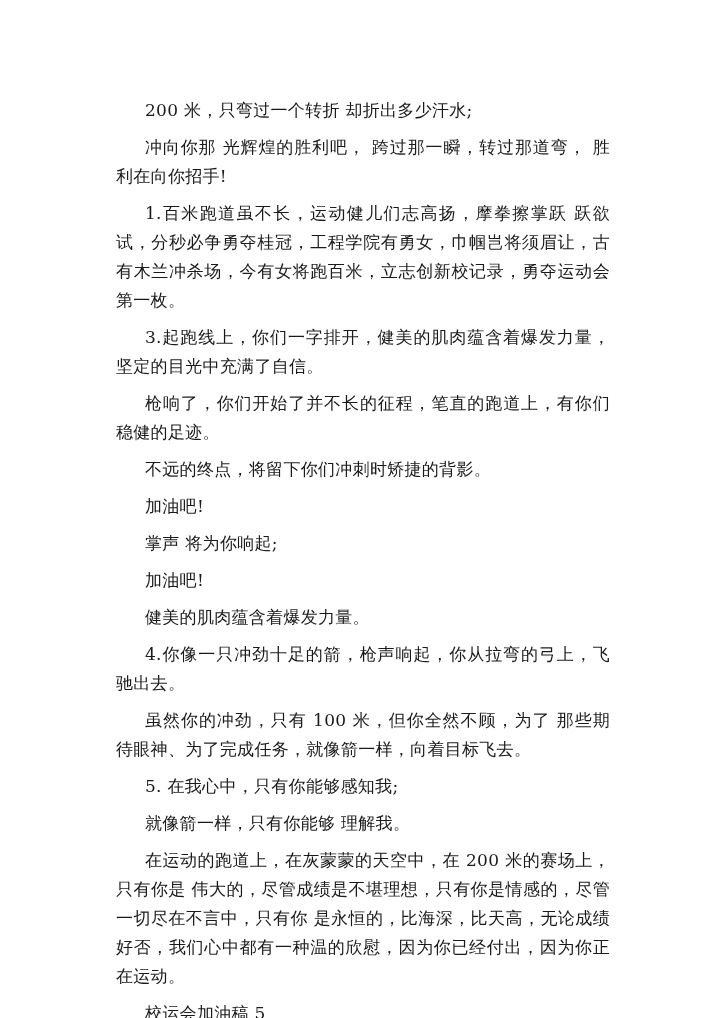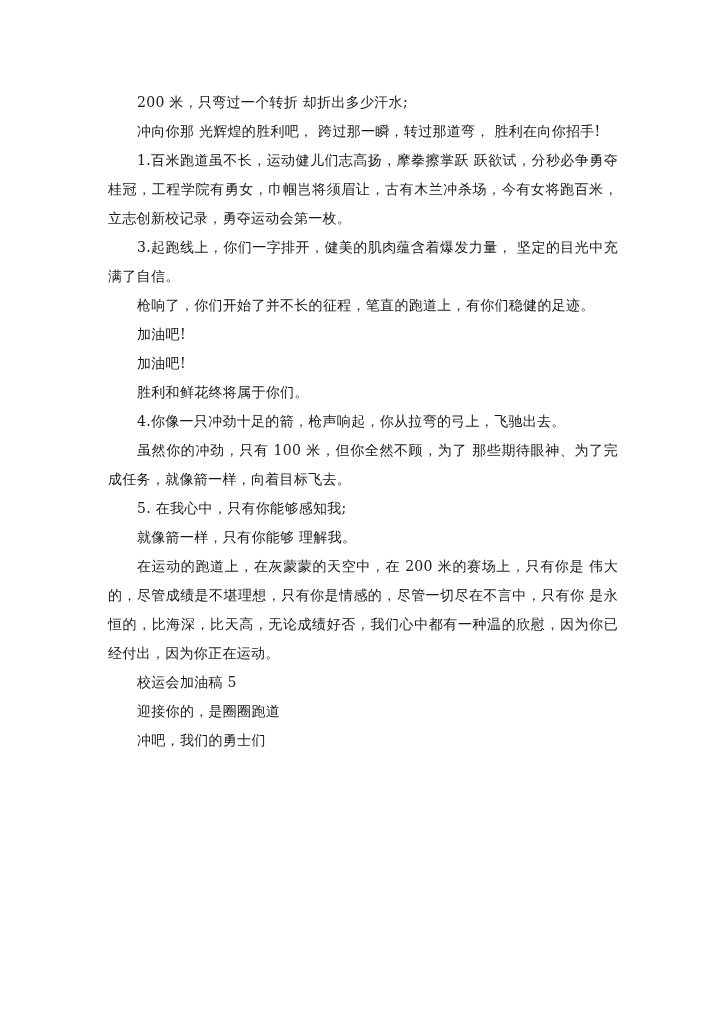--- a/index.html
+++ b/index.html
@@ -15,42 +15,44 @@
       font-family: "DejaVu Serif", "Liberation Serif", serif;
       color: #1a1a1a;
     }
     .page {
       position: absolute;
       left: 108px;
       top: 88px;
       width: 510px;
     }
     .para {
-      margin: 0;
-      font-size: 14px;
+      margin: 8px;
+      font-size: 17px;
       line-height: 29px;
       text-indent: 29px;
       text-align: justify;
       letter-spacing: 0.3px;
       white-space: pre-wrap;
       word-break: break-all;
     }
   </style>
 </head>
 <body>
 
 <div class="page">
   <p class="para">200 米，只弯过一个转折 却折出多少汗水;</p>
   <p class="para">冲向你那 光辉煌的胜利吧， 跨过那一瞬，转过那道弯， 胜利在向你招手!</p>
   <p class="para">1.百米跑道虽不长，运动健儿们志高扬，摩拳擦掌跃 跃欲试，分秒必争勇夺桂冠，工程学院有勇女，巾帼岂将须眉让，古有木兰冲杀场，今有女将跑百米，立志创新校记录，勇夺运动会第一枚。</p>
   <p class="para">3.起跑线上，你们一字排开，健美的肌肉蕴含着爆发力量， 坚定的目光中充满了自信。</p>
   <p class="para">枪响了，你们开始了并不长的征程，笔直的跑道上，有你们稳健的足迹。</p>
+  <p class="para">不远的终点，将留下你们冲刺时矫捷的背影。</p>
   <p class="para">加油吧!</p>
+  <p class="para">掌声 将为你响起;</p>
   <p class="para">加油吧!</p>
-  <p class="para">胜利和鲜花终将属于你们。</p>
+  <p class="para">健美的肌肉蕴含着爆发力量。</p>
   <p class="para">4.你像一只冲劲十足的箭，枪声响起，你从拉弯的弓上，飞驰出去。</p>
   <p class="para">虽然你的冲劲，只有 100 米，但你全然不顾，为了 那些期待眼神、为了完成任务，就像箭一样，向着目标飞去。</p>
   <p class="para">5. 在我心中，只有你能够感知我;</p>
   <p class="para">就像箭一样，只有你能够 理解我。</p>
   <p class="para">在运动的跑道上，在灰蒙蒙的天空中，在 200 米的赛场上，只有你是 伟大的，尽管成绩是不堪理想，只有你是情感的，尽管一切尽在不言中，只有你 是永恒的，比海深，比天高，无论成绩好否，我们心中都有一种温的欣慰，因为你已经付出，因为你正在运动。</p>
   <p class="para">校运会加油稿 5</p>
   <p class="para">迎接你的，是圈圈跑道</p>
   <p class="para">冲吧，我们的勇士们</p>
 </div>
 

